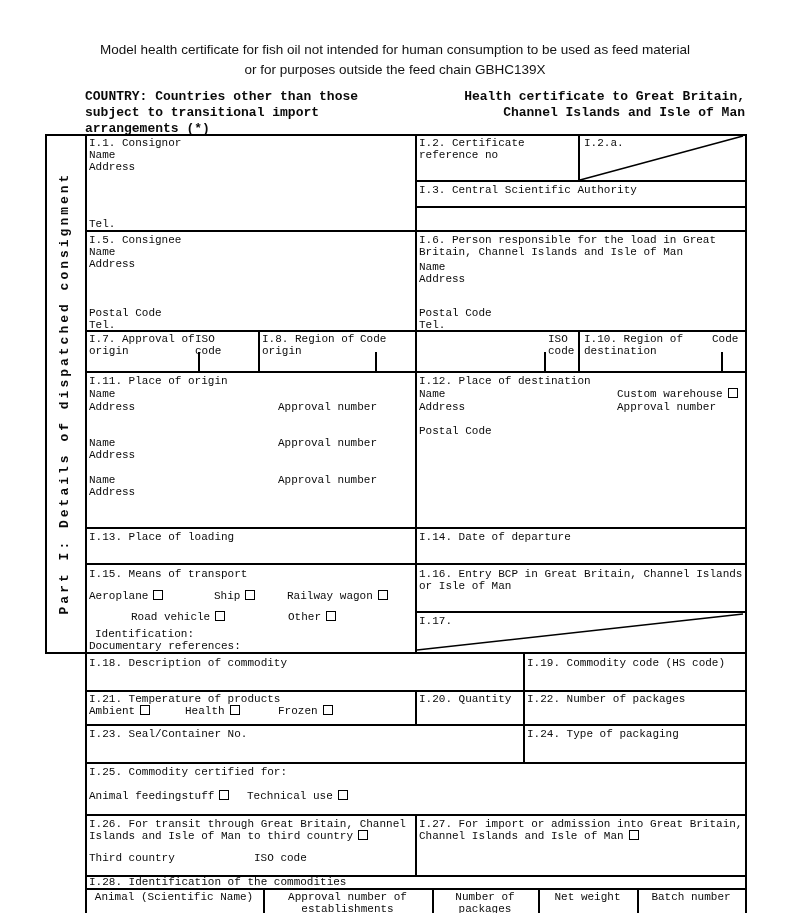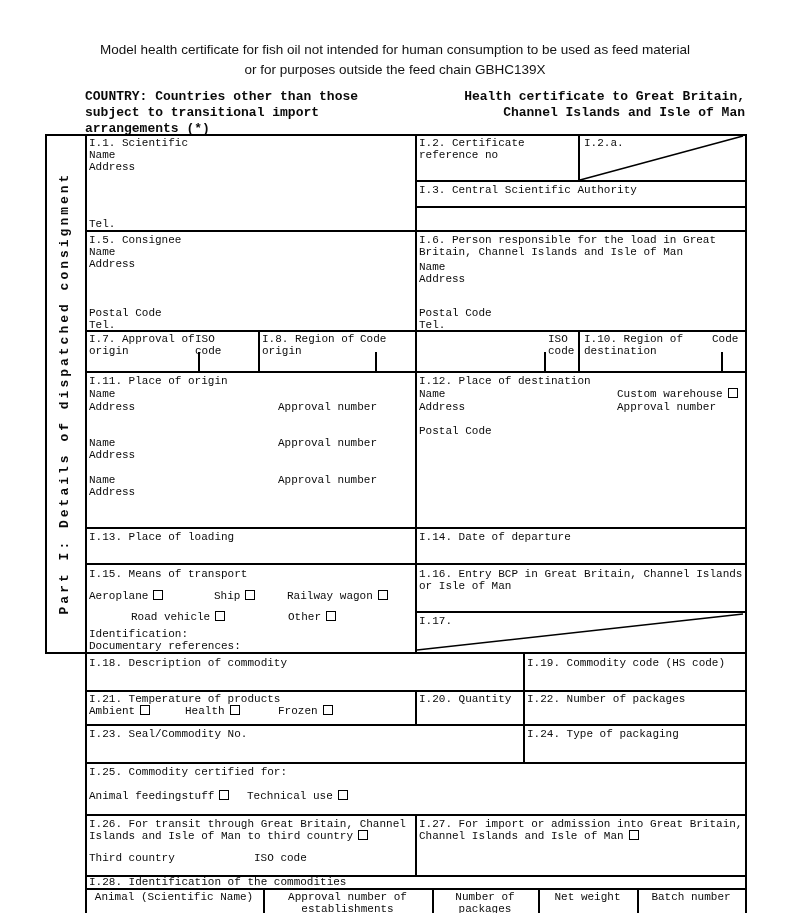--- a/index.html
+++ b/index.html
@@ -29,21 +29,21 @@
   </div>
 
   <div class="hdr country">COUNTRY: Countries other than those
 subject to transitional import
 arrangements (*)</div>
   <div class="hdr cert">Health certificate to Great Britain,
 Channel Islands and Isle of Man</div>
 
   <div class="side-label">Part I: Details of dispatched consignment</div>
 
-  <span class="t" style="left:89px;top:137px;width:200px">I.1. Scientific</span>
+  <span class="t" style="left:89px;top:137px;width:200px">I.1. Consignor</span>
   <span class="t" style="left:89px;top:149px">Name</span>
   <span class="t" style="left:89px;top:161px">Address</span>
   <span class="t" style="left:89px;top:218px">Tel.</span>
 
   <span class="t" style="left:419px;top:137px;width:150px">I.2. Certificate reference no</span>
   <span class="t" style="left:584px;top:137px;width:100px">I.2.a.</span>
   <span class="t" style="left:419px;top:184px;width:320px">I.3. Central Scientific Authority</span>
 
   <span class="t" style="left:89px;top:234px;width:200px">I.5. Consignee</span>
   <span class="t" style="left:89px;top:246px">Name</span>
@@ -85,37 +85,37 @@
 
   <span class="t" style="left:89px;top:531px;width:300px">I.13. Place of loading</span>
   <span class="t" style="left:419px;top:531px;width:300px">I.14. Date of departure</span>
 
   <span class="t" style="left:89px;top:568px;width:300px">I.15. Means of transport</span>
   <span class="t" style="left:89px;top:590px;white-space:nowrap"><span>Aeroplane</span><span class="cb"></span></span>
   <span class="t" style="left:214px;top:590px;white-space:nowrap"><span>Ship</span><span class="cb"></span></span>
   <span class="t" style="left:287px;top:590px;white-space:nowrap"><span>Railway wagon</span><span class="cb"></span></span>
   <span class="t" style="left:131px;top:611px;white-space:nowrap"><span>Road vehicle</span><span class="cb"></span></span>
   <span class="t" style="left:288px;top:611px;white-space:nowrap"><span>Other</span><span class="cb"></span></span>
-  <span class="t" style="left:89px;top:628px">Identification:</span>
+  <span class="t" style="left:95px;top:628px">Identification:</span>
   <span class="t" style="left:89px;top:640px">Documentary references:</span>
 
   <span class="t" style="left:419px;top:568px;width:326px">1.16. Entry BCP in Great Britain, Channel Islands or Isle of Man</span>
   <span class="t" style="left:419px;top:615px">I.17.</span>
 
   <span class="t" style="left:89px;top:657px;width:420px">I.18. Description of commodity</span>
   <span class="t" style="left:527px;top:657px;width:214px">I.19. Commodity code (HS code)</span>
 
   <span class="t" style="left:89px;top:693px;width:300px">I.21. Temperature of products</span>
   <span class="t" style="left:89px;top:705px;white-space:nowrap"><span>Ambient</span><span class="cb"></span></span>
   <span class="t" style="left:185px;top:705px;white-space:nowrap"><span>Health</span><span class="cb"></span></span>
   <span class="t" style="left:278px;top:705px;white-space:nowrap"><span>Frozen</span><span class="cb"></span></span>
   <span class="t" style="left:419px;top:693px;width:104px">I.20. Quantity</span>
   <span class="t" style="left:527px;top:693px;width:216px">I.22. Number of packages</span>
 
-  <span class="t" style="left:89px;top:728px;width:420px">I.23. Seal/Commodity No.</span>
+  <span class="t" style="left:89px;top:728px;width:420px">I.23. Seal/Container No.</span>
   <span class="t" style="left:527px;top:728px;width:216px">I.24. Type of packaging</span>
 
   <span class="t" style="left:89px;top:766px;width:400px">I.25. Commodity certified for:</span>
   <span class="t" style="left:89px;top:790px;white-space:nowrap"><span>Animal feedingstuff</span><span class="cb"></span></span>
   <span class="t" style="left:247px;top:790px;white-space:nowrap"><span>Technical use</span><span class="cb"></span></span>
 
   <span class="t" style="left:89px;top:818px;width:326px"><span>I.26. For transit through Great Britain, Channel Islands and Isle of Man to third country</span><span class="cb"></span></span>
   <span class="t" style="left:89px;top:852px">Third country</span>
   <span class="t" style="left:254px;top:852px">ISO code</span>
   <span class="t" style="left:419px;top:818px;width:326px"><span>I.27. For import or admission into Great Britain, Channel Islands and Isle of Man</span><span class="cb"></span></span>

